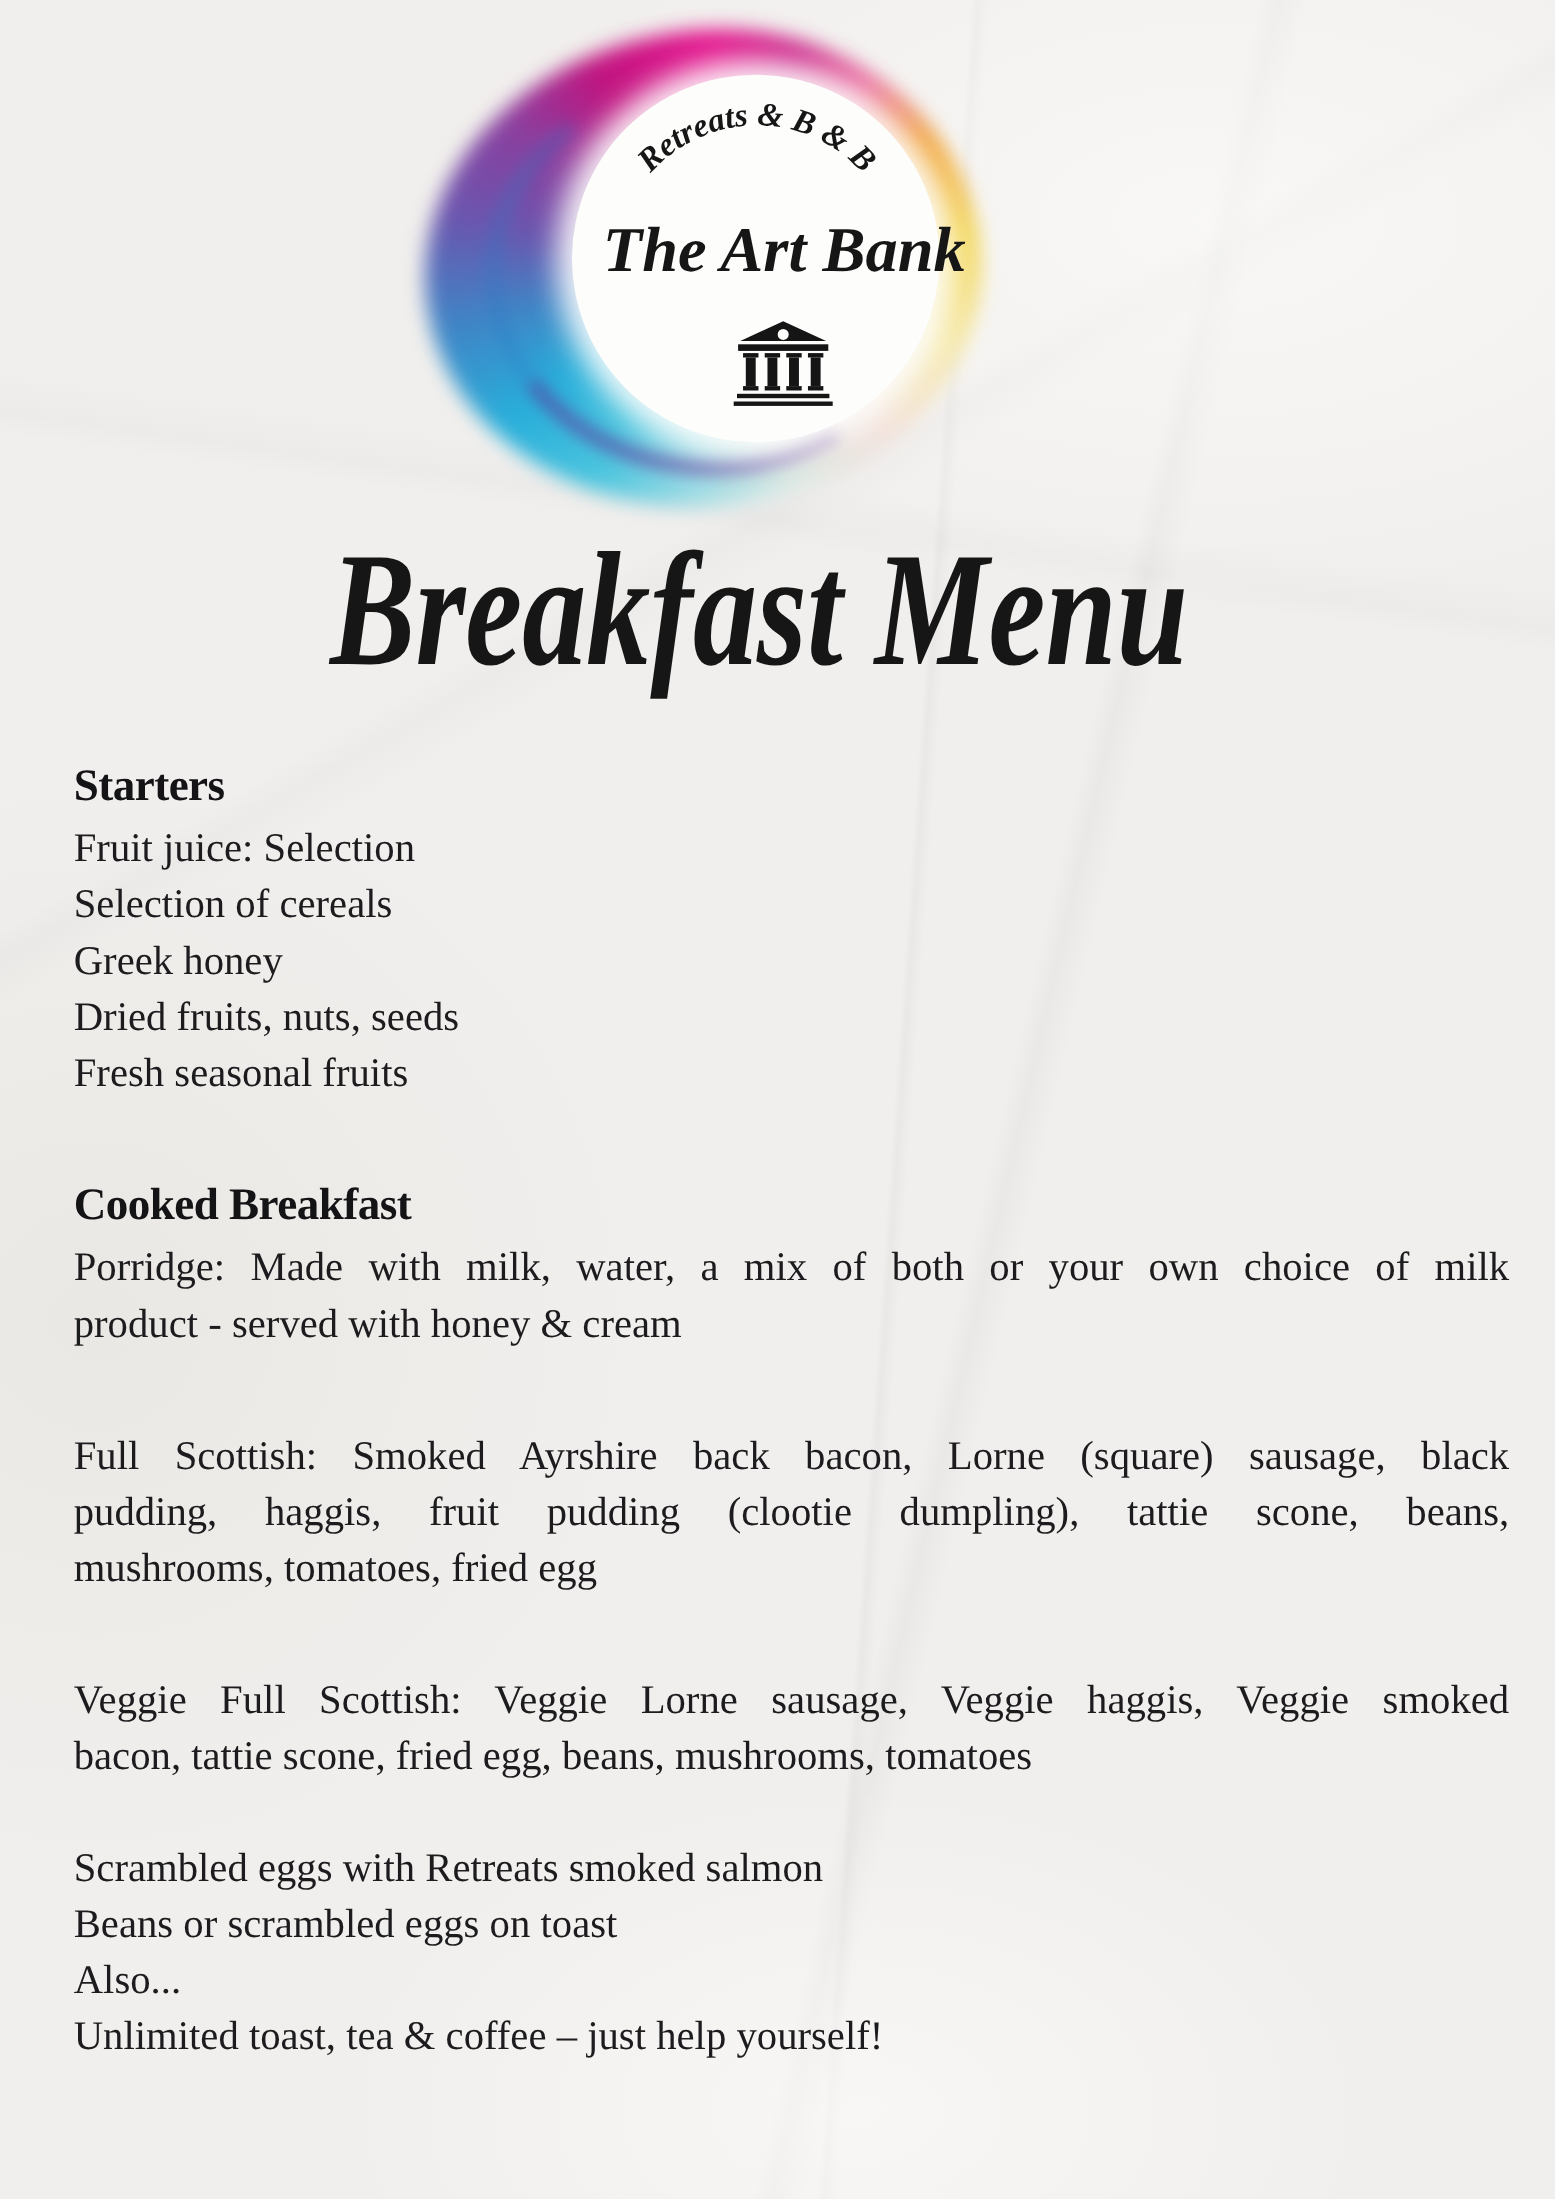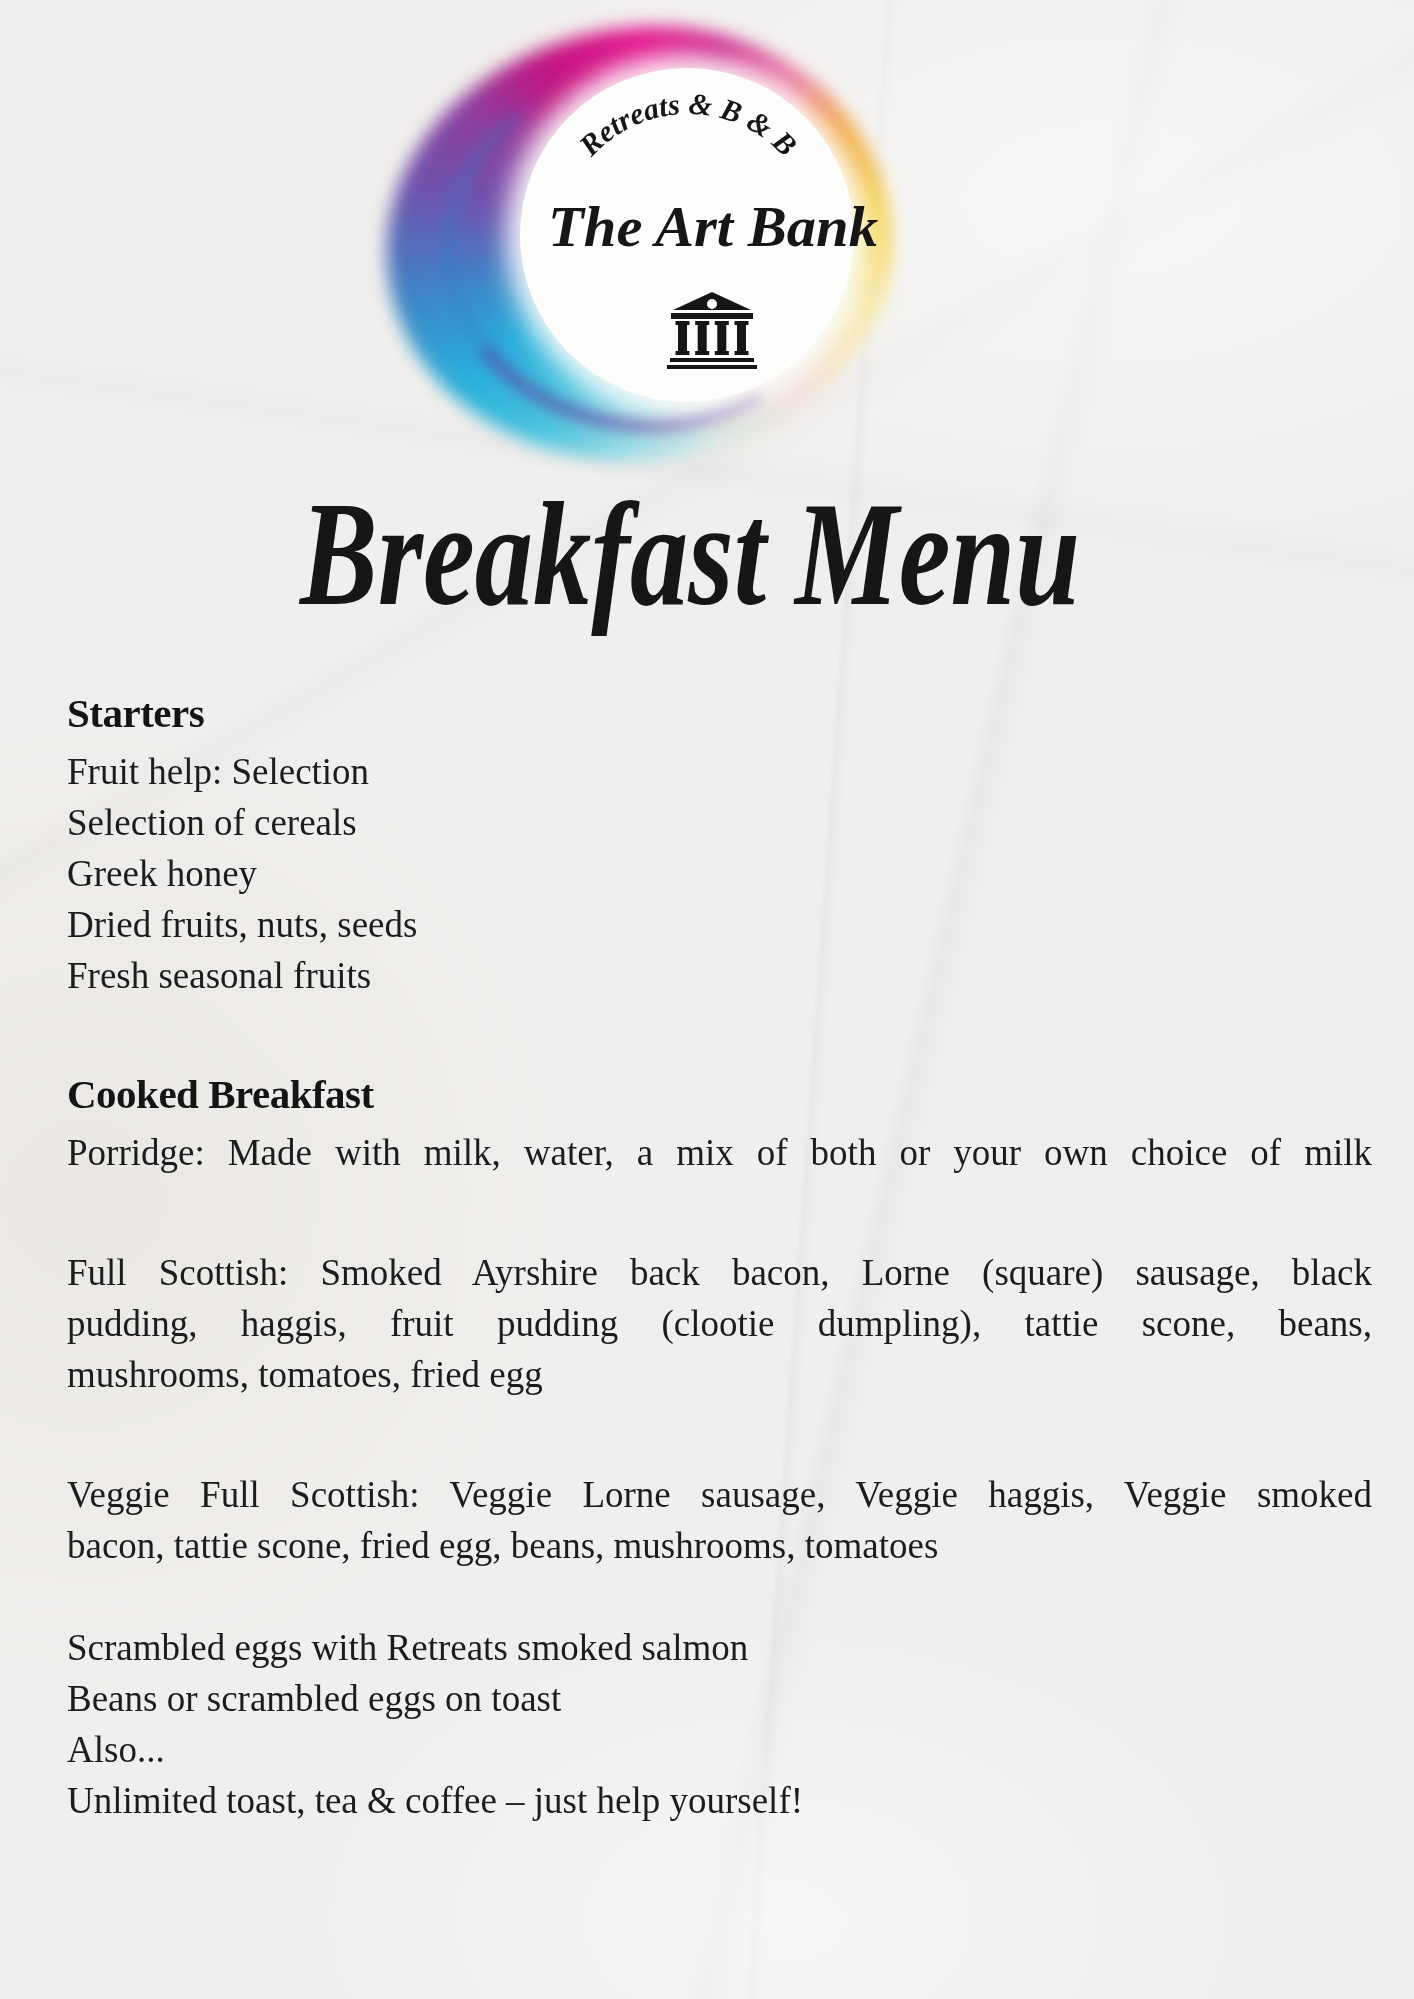--- a/index.html
+++ b/index.html
@@ -119,32 +119,33 @@
   </div>
 
   <svg class="title-svg" viewBox="0 0 800 205">
     <text class="script-text" x="400" y="148" text-anchor="middle" font-size="148" font-weight="bold" textLength="780" lengthAdjust="spacingAndGlyphs">Breakfast Menu</text>
   </svg>
 
   <div class="content">
 
     <div class="section-starters">
       <h2 class="heading">Starters</h2>
-      <div class="line">Fruit help: Selection</div>
+      <div class="line">Fruit juice: Selection</div>
       <div class="line">Selection of cereals</div>
       <div class="line">Greek honey</div>
       <div class="line">Dried fruits, nuts, seeds</div>
       <div class="line">Fresh seasonal fruits</div>
     </div>
 
     <div class="section-cooked">
       <h2 class="heading">Cooked Breakfast</h2>
 
       <div class="para first">
         <div class="line jline">Porridge: Made with milk, water, a mix of both or your own choice of milk</div>
+        <div class="line">product - served with honey &amp; cream</div>
       </div>
 
       <div class="para">
         <div class="line jline">Full Scottish: Smoked Ayrshire back bacon, Lorne (square) sausage, black</div>
         <div class="line jline">pudding, haggis, fruit pudding (clootie dumpling), tattie scone, beans,</div>
         <div class="line">mushrooms, tomatoes, fried egg</div>
       </div>
 
       <div class="para">
         <div class="line jline">Veggie Full Scottish: Veggie Lorne sausage, Veggie haggis, Veggie smoked</div>

